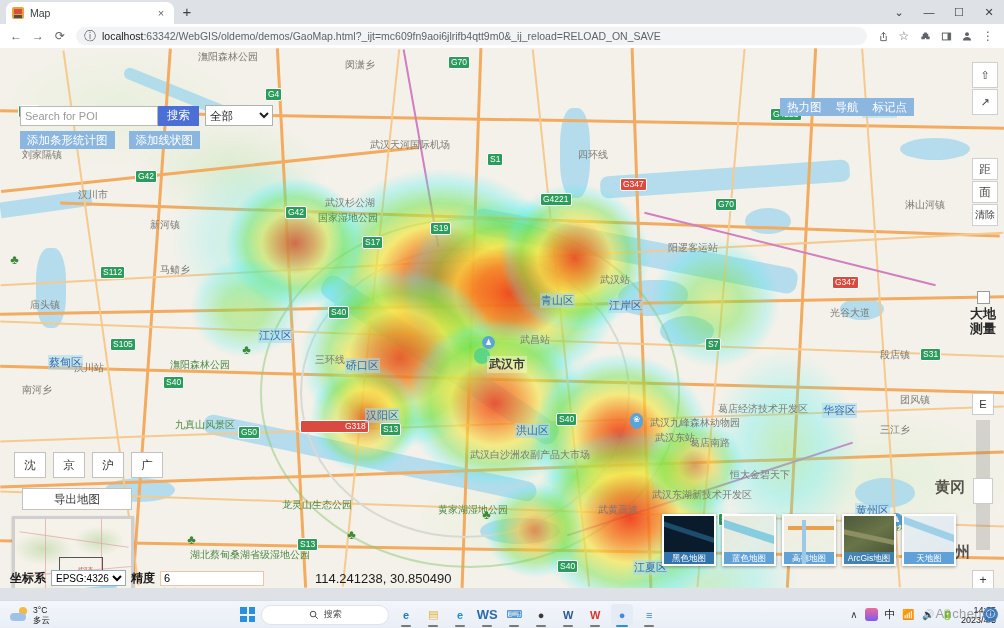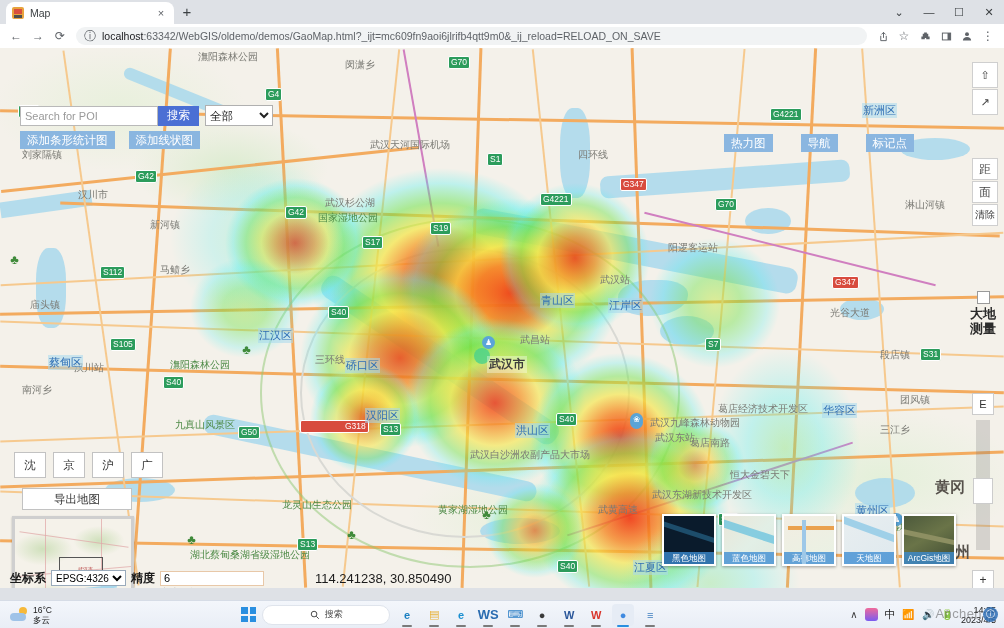--- a/index.html
+++ b/index.html
@@ -85,21 +85,21 @@
   }
   .ui-select {
     height: 21px; width: 68px; border: 1px solid #b0b0b0; background: #fff; font-size: 11.5px;
     margin-left: 6px; color: #222; font-family: "Liberation Sans", "DejaVu Sans", sans-serif;
   }
   .chartbtns { position: absolute; left: 20px; top: 83px; display: flex; gap: 14px; z-index: 30; }
   .btn-soft {
     background: #8ab6e0; color: #fff; font-size: 11.5px; border: none; height: 18px; padding: 0 7px;
     cursor: pointer; font-family: "Liberation Sans", "DejaVu Sans", sans-serif; white-space: nowrap;
   }
-  .topright-btns { position: absolute; right: 90px; top: 50px; display: flex; gap: 28px; z-index: 30; margin-top: 36px; }
+  .topright-btns { position: absolute; right: 90px; top: 50px; display: flex; gap: 0; z-index: 30; }
 
   .city-btns { position: absolute; left: 14px; top: 404px; display: flex; gap: 7px; z-index: 30; }
   .btn-box {
     background: #fff; border: 1px solid #c2c2c2; font-size: 11.5px; color: #333; width: 32px; height: 26px;
     cursor: pointer; font-family: "Liberation Sans", "DejaVu Sans", sans-serif;
   }
   .btn-export {
     position: absolute; left: 22px; top: 440px; z-index: 30; width: 110px; height: 22px;
     background: #fff; border: 1px solid #c2c2c2; font-size: 11.5px; color: #333; cursor: pointer;
     font-family: "Liberation Sans", "DejaVu Sans", sans-serif;
@@ -488,25 +488,25 @@
     <div class="basemaps">
       <div class="bm bm2">
           <span class="cap">黑色地图</span>
         </div>
       <div class="bm bm1">
           <span class="cap">蓝色地图</span>
         </div>
       <div class="bm bm3">
           <span class="cap">高德地图</span>
         </div>
+      <div class="bm bm4">
+          <span class="cap">ArcGis地图</span>
+        </div>
       <div class="bm bm5">
           <span class="cap">天地图</span>
-        </div>
-      <div class="bm bm4">
-          <span class="cap">ArcGis地图</span>
         </div>
     </div>
 
     <div class="statusbar">
       <span class="lbl">坐标系</span>
       <select><option>EPSG:4326</option><option>EPSG:3857</option></select>
       <span class="lbl">精度</span>
       <input value="6" style="">
       <span class="coords">114.241238, 30.850490</span>
     </div>
@@ -514,21 +514,21 @@
   </div>
 </div>
 
 <div class="taskbar">
   <div class="tb-weather">
     <span class="weather-ico">
       <span class="sun"></span>
         <span class="cl"></span>
     </span>
     <span class="weather-txt">
-      <span>16°C</span><br>
+      <span>3°C</span><br>
       <span>多云</span>
     </span>
   </div>
 
   <div class="tb-center">
     <div class="winlogo">
         <i></i>
         <i></i>
         <i></i>
         <i></i>

